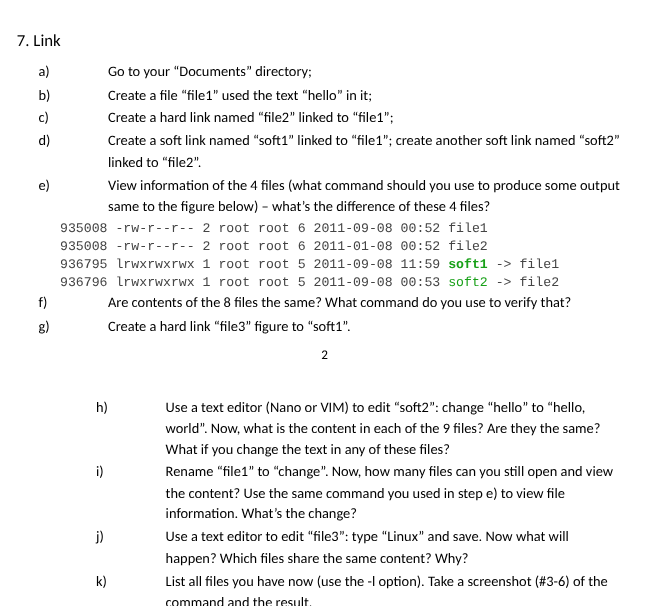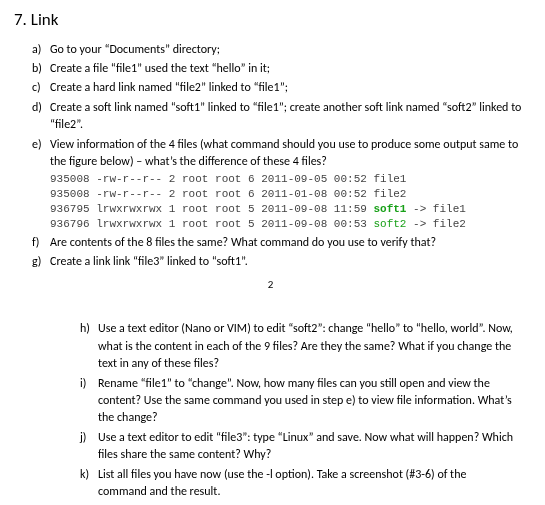--- a/index.html
+++ b/index.html
@@ -8,36 +8,38 @@
       height: 505px;
       background: #fff;
       font-family: Calibri, Arial, sans-serif;
       font-size: 12px;
       color: #000;
       padding: 8px 18px 8px 14px;
       line-height: 1.45;
       overflow: hidden;
     }
     .heading {
-      font-size: 17px;
+      font-size: 14px;
       margin-bottom: 8px;
+      margin-top: 16px;
     }
     .list-top {
       padding-left: 18px;
     }
     .list-item {
       display: flex;
       margin-bottom: 2px;
     }
     .item-label {
       min-width: 18px;
       flex-shrink: 0;
     }
     .item-text {
       flex: 1;
+      margin-left: 40px;
     }
     .code-block {
       font-family: "Courier New", monospace;
       font-size: 11px;
       white-space: pre;
       color: #444;
       margin: 2px 0 2px 18px;
       line-height: 1.35;
     }
     .soft1 { color: #18a018; font-weight: bold; }
@@ -75,32 +77,32 @@
   </div>
   <div class="list-item">
     <span class="item-label">d)</span>
     <span class="item-text">Create a soft link named “soft1” linked to “file1”; create another soft link named “soft2” linked to “file2”.</span>
   </div>
   <div class="list-item">
     <span class="item-label">e)</span>
     <span class="item-text">View information of the 4 files (what command should you use to produce some output same to the figure below) – what’s the difference of these 4 files?</span>
   </div>
 
-  <div class="code-block"><span>935008 -rw-r--r-- 2 root root 6 2011-09-05 00:52 file1</span>
+  <div class="code-block"><span>935008 -rw-r--r-- 2 root root 6 2011-09-08 00:52 file1</span>
 <span>935008 -rw-r--r-- 2 root root 6 2011-01-08 00:52 file2</span>
 <span>936795 lrwxrwxrwx 1 root root 5 2011-09-08 11:59 </span><span class="soft1">soft1</span><span> -&gt; file1</span>
 <span>936796 lrwxrwxrwx 1 root root 5 2011-09-08 00:53 </span><span class="soft2">soft2</span><span> -&gt; file2</span></div>
 
   <div class="list-item">
     <span class="item-label">f)</span>
     <span class="item-text">Are contents of the 8 files the same? What command do you use to verify that?</span>
   </div>
   <div class="list-item">
     <span class="item-label">g)</span>
-    <span class="item-text">Create a link link “file3” linked to “soft1”.</span>
+    <span class="item-text">Create a hard link “file3” figure to “soft1”.</span>
   </div>
 </div>
 
 <div class="page-num">2</div>
 
 <div class="list-bottom">
   <div class="list-item">
     <span class="item-label">h)</span>
     <span class="item-text">Use a text editor (Nano or VIM) to edit “soft2”: change “hello” to “hello, world”. Now, what is the content in each of the 9 files? Are they the same? What if you change the text in any of these files?</span>
   </div>

